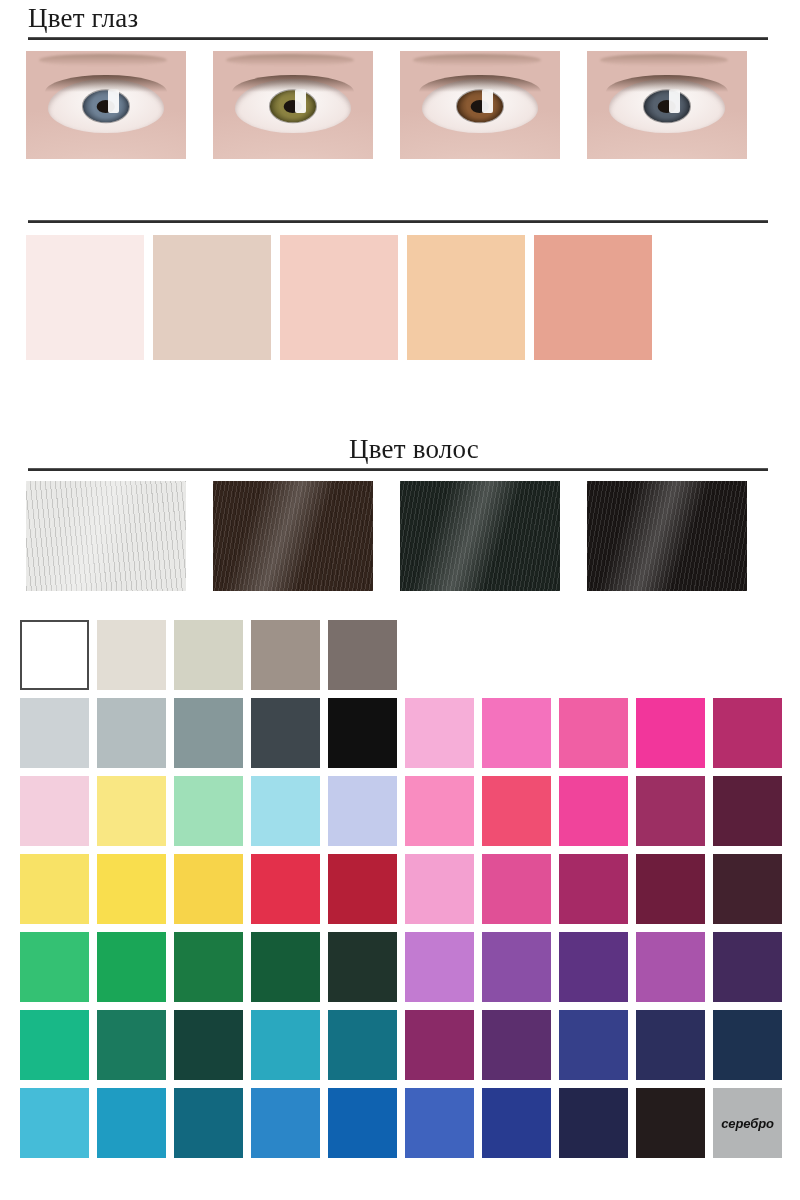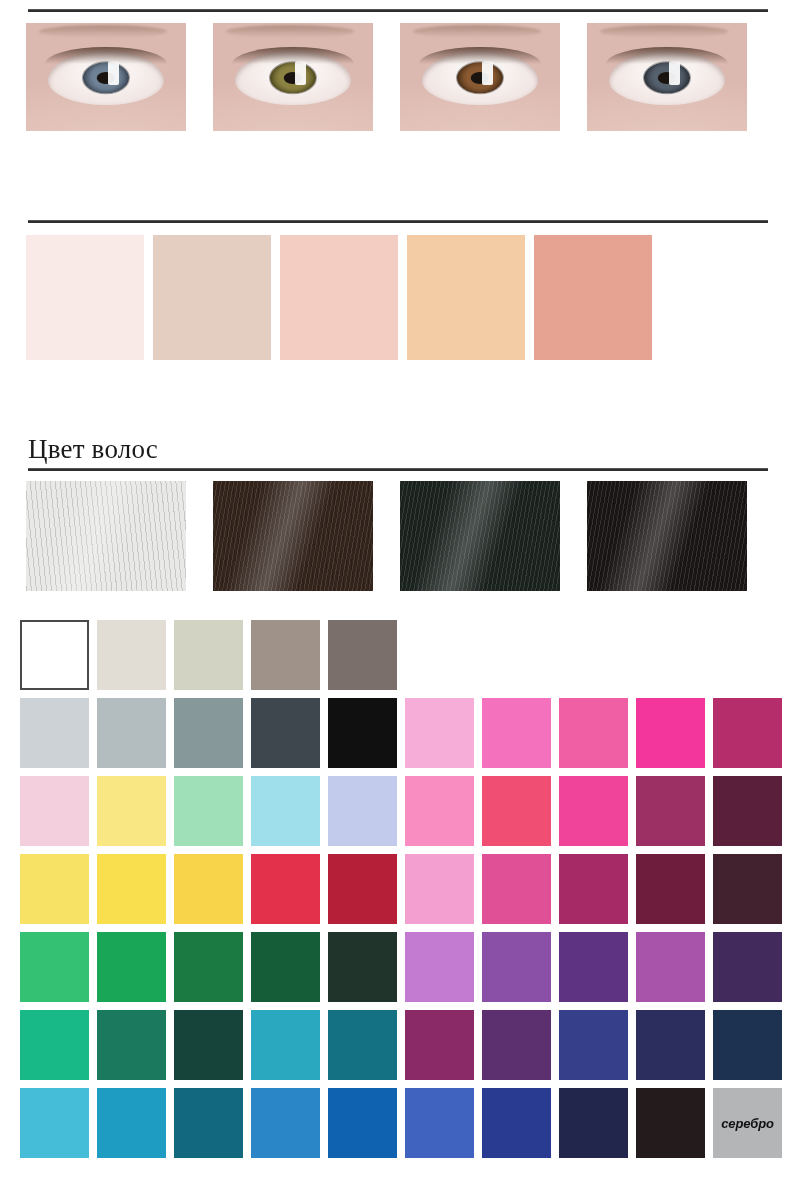--- a/index.html
+++ b/index.html
@@ -155,20 +155,21 @@
     font-weight: bold;
     font-size: 13px;
     color: #111;
     letter-spacing: -0.2px;
   }
 </style>
 </head>
 <body>
 
 <div class="section" id="section-eyes" style="top:4px;">
+  <div class="sec-title">Цвет глаз</div>
   <div class="sec-rule"></div>
   <div class="strip" id="eye-strip" style="margin-top:11px;">
       <div class="eye-swatch">
         <div class="eye-skin"></div>
         <div class="brow"></div>
         <div class="eye-white">
           <div class="iris" style="background:radial-gradient(circle at 50% 45%, #6f8296 0%, #6f8296 45%, #3d4a5c 100%)">
             <div class="pupil"></div>
           </div>
           <div class="glint"></div>
@@ -215,21 +216,21 @@
   <div class="sec-rule"></div>
   <div class="strip" id="skin-strip" style="margin-top:12px;">
       <div class="skin-swatch" style="background: rgb(249, 234, 232);"></div>
       <div class="skin-swatch" style="background: rgb(227, 206, 193);"></div>
       <div class="skin-swatch" style="background: rgb(243, 205, 194);"></div>
       <div class="skin-swatch" style="background: rgb(243, 203, 164);"></div>
       <div class="skin-swatch" style="background: rgb(231, 163, 145);"></div>
     </div>
 </div>
 
-<div class="section" id="section-hair" style="top:435px;">
+<div class="section" id="section-hair" style="top:435px;text-align:center;">
   <div class="sec-title">Цвет волос</div>
   <div class="sec-rule"></div>
   <div class="strip" id="hair-strip" style="margin-top:10px;">
       <div class="hair-swatch" style="background: rgb(232, 232, 230);">
         <div class="strands"></div>
         <div class="sheen"></div>
       </div>
       <div class="hair-swatch" style="background: rgb(51, 36, 28);">
         <div class="strands"></div>
         <div class="sheen"></div>

